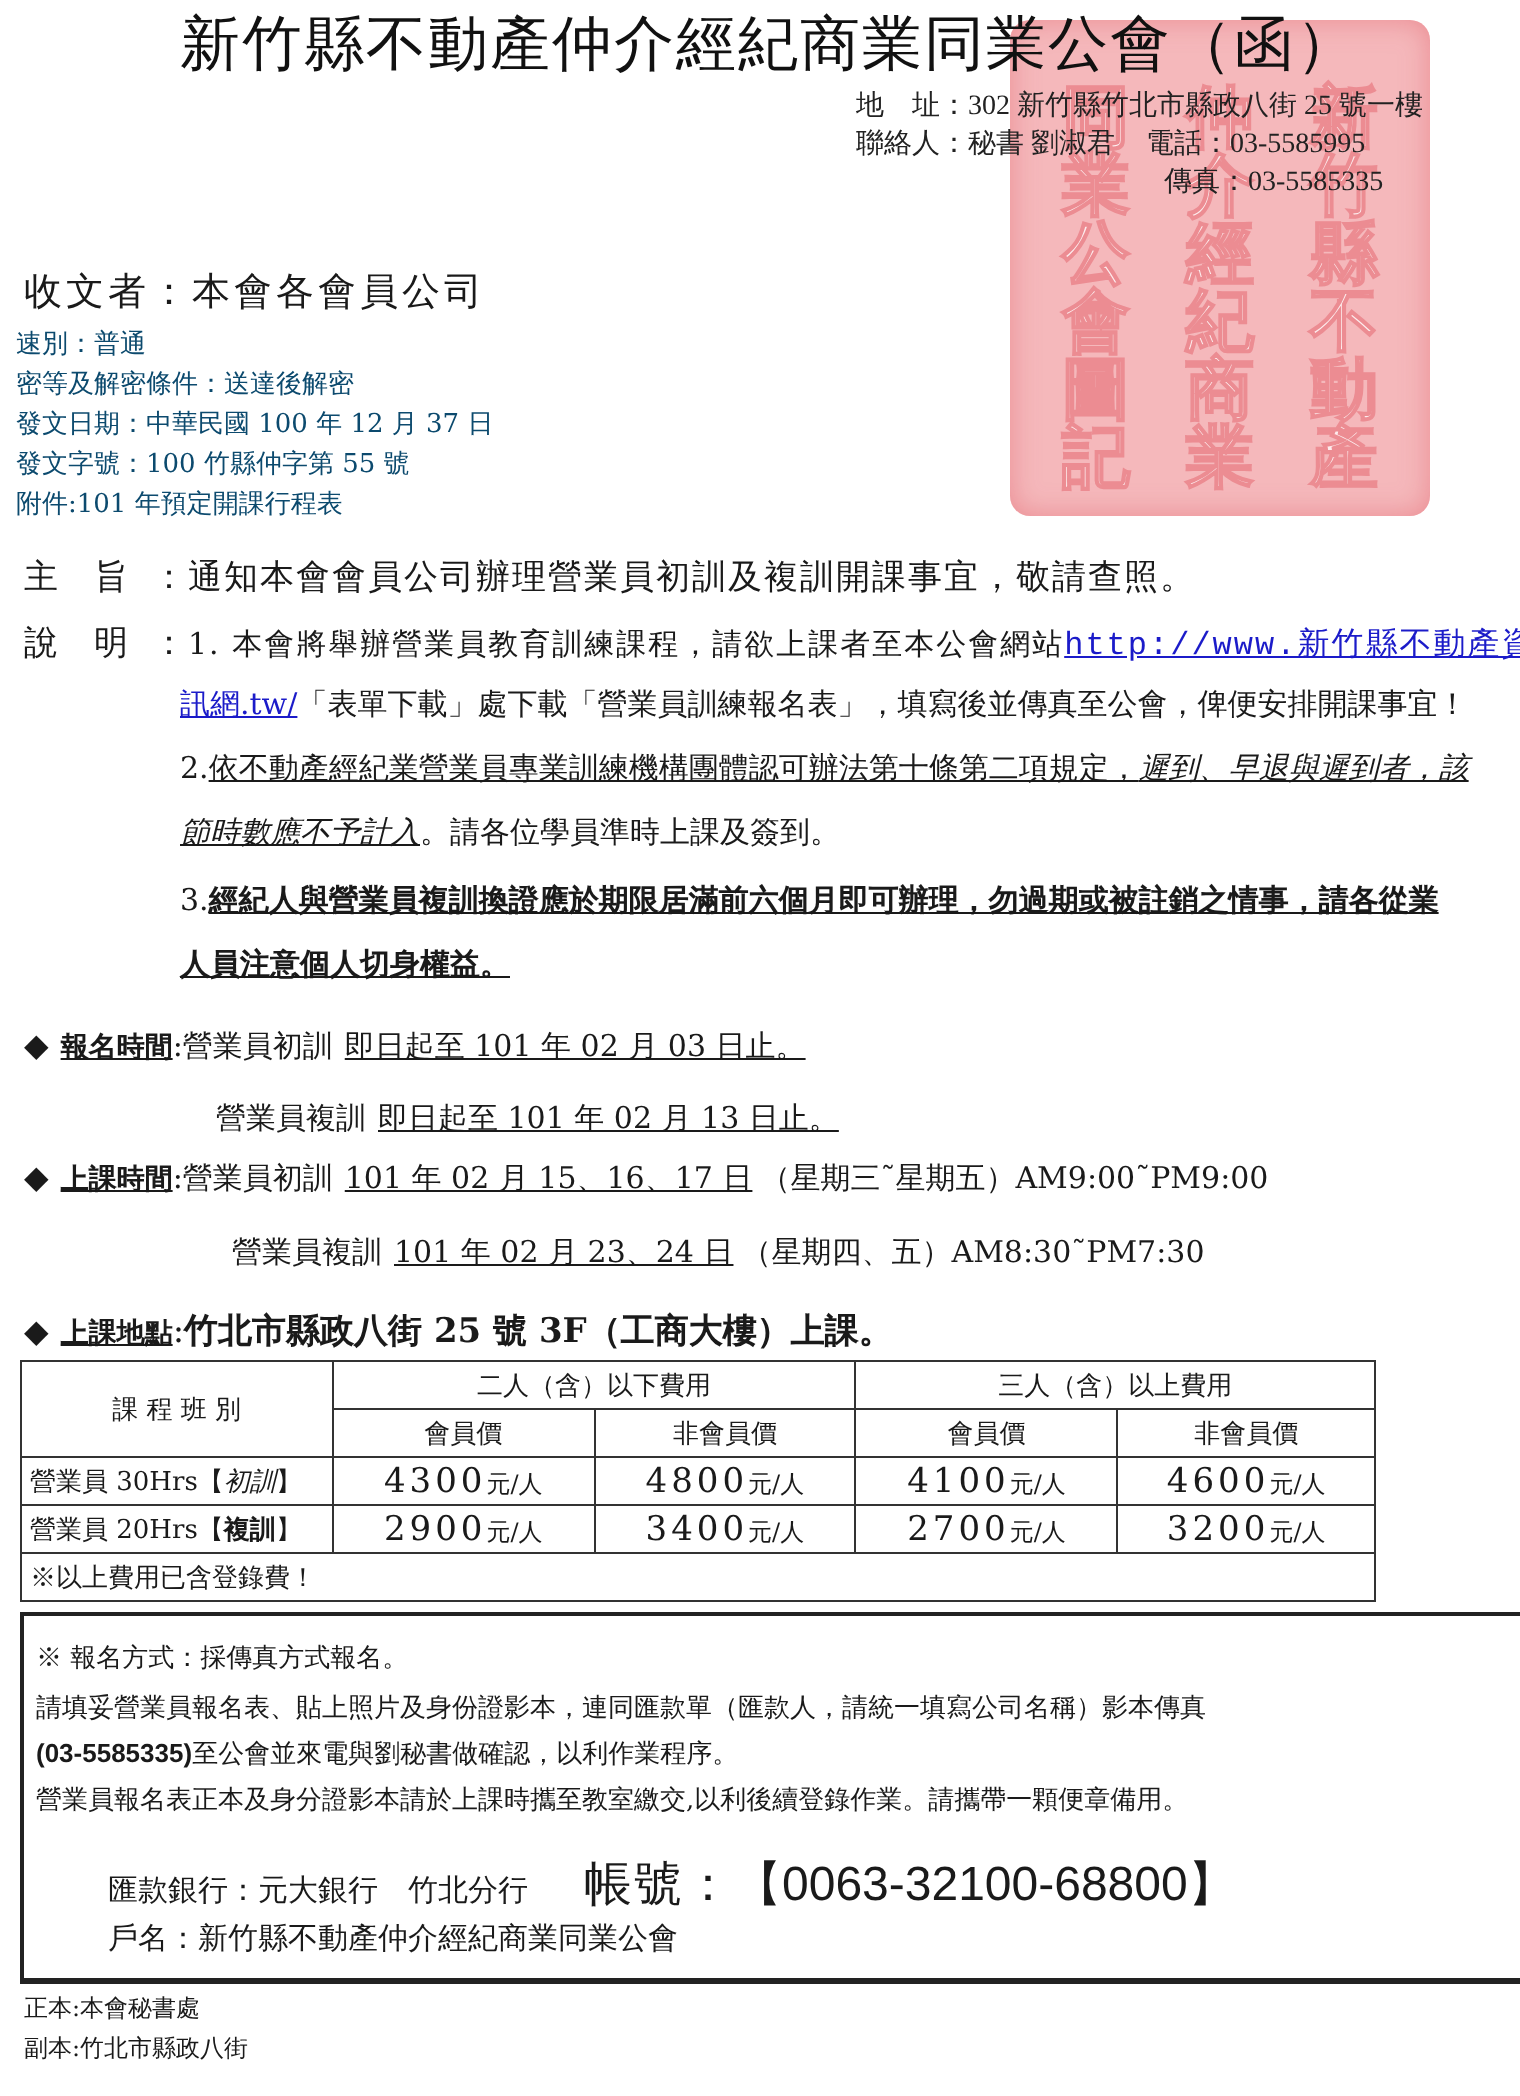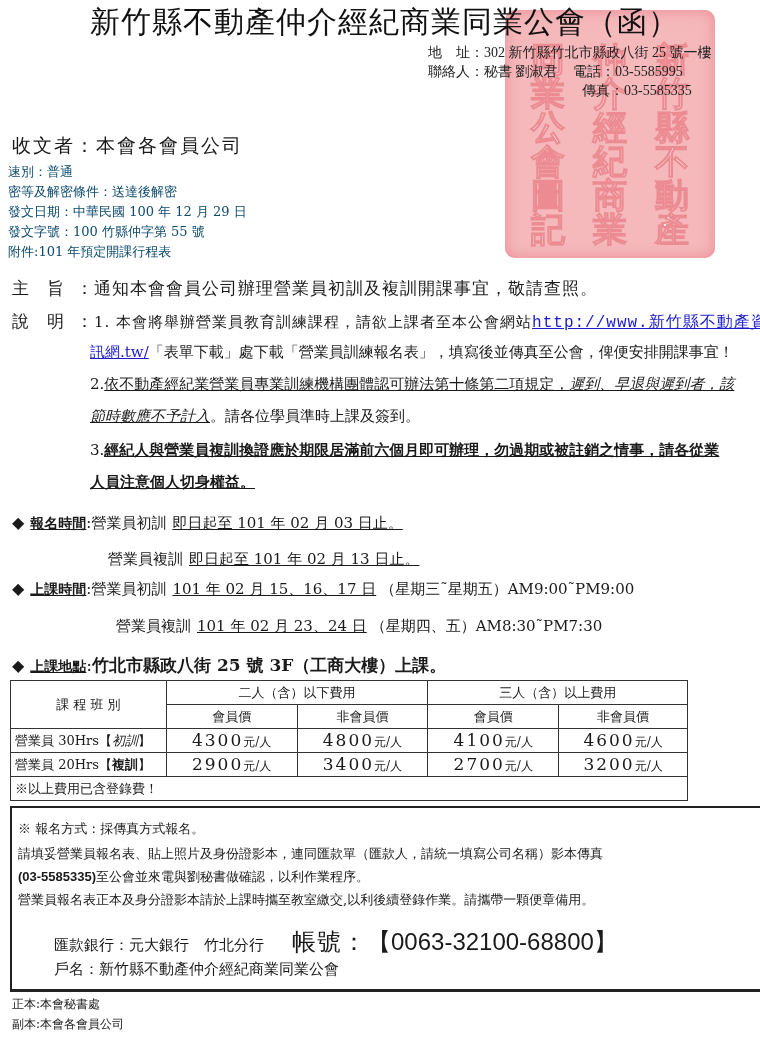--- a/index.html
+++ b/index.html
@@ -93,21 +93,21 @@
   <span>聯絡人：</span><span>秘書 劉淑君</span>
   <span style="margin-left:12px;">電話：</span><span>03-5585995</span>
 </div>
 <div class="abs contact" style="left:582px; top:82px;">
   <span>傳真：</span><span>03-5585335</span>
 </div>
 
 <div class="abs recipient">收文者：本會各會員公司</div>
 <div class="abs meta" style="top:163px;">速別：普通</div>
 <div class="abs meta" style="top:183px;">密等及解密條件：送達後解密</div>
-<div class="abs meta" style="top:203px;">發文日期：中華民國 100 年 12 月 29 日</div>
+<div class="abs meta" style="top:203px;">發文日期：中華民國 100 年 12 月 37 日</div>
 <div class="abs meta" style="top:223px;">發文字號：100 竹縣仲字第 55 號</div>
 <div class="abs meta" style="top:243px;">附件:101 年預定開課行程表</div>
 
 <div class="abs subject-row" style="top:277px;">
   <span class="lbl">主旨</span><span>：</span><span>通知本會會員公司辦理營業員初訓及複訓開課事宜，敬請查照。</span>
 </div>
 
 <div class="abs subject-row" style="top:310px;">
   <span class="lbl">說明</span><span>：</span><span class="item">1. 本會將舉辦營業員教育訓練課程，請欲上課者至本公會網站</span><span class="link" style="font-family:'Liberation Mono', monospace; font-size:16px;">http://www.新竹縣不動產資</span>
 </div>
@@ -192,13 +192,13 @@
     <span class="bold" style="font-family:'Liberation Sans', sans-serif;">(03-5585335)</span><span>至公會並來電與劉秘書做確認，以利作業程序。</span>
   </div>
   <div class="line u" style="top:83px;">營業員報名表正本及身分證影本請於上課時攜至教室繳交,以利後續登錄作業。請攜帶一顆便章備用。</div>
   <div class="bank">
     <span>匯款銀行：元大銀行　竹北分行</span><span class="acct">帳號：</span><span style="font-size:24px; font-family:'Liberation Sans', sans-serif;">【0063-32100-68800】</span>
   </div>
   <div class="line" style="left:42px; top:152px; font-size:15px;">戶名：新竹縣不動產仲介經紀商業同業公會</div>
 </div>
 
 <div class="abs footer" style="top:996px;">正本:本會秘書處</div>
-<div class="abs footer" style="top:1016px;">副本:本會各會員公司</div>
+<div class="abs footer" style="top:1016px;">副本:竹北市縣政八街</div>
 
 </body></html>

